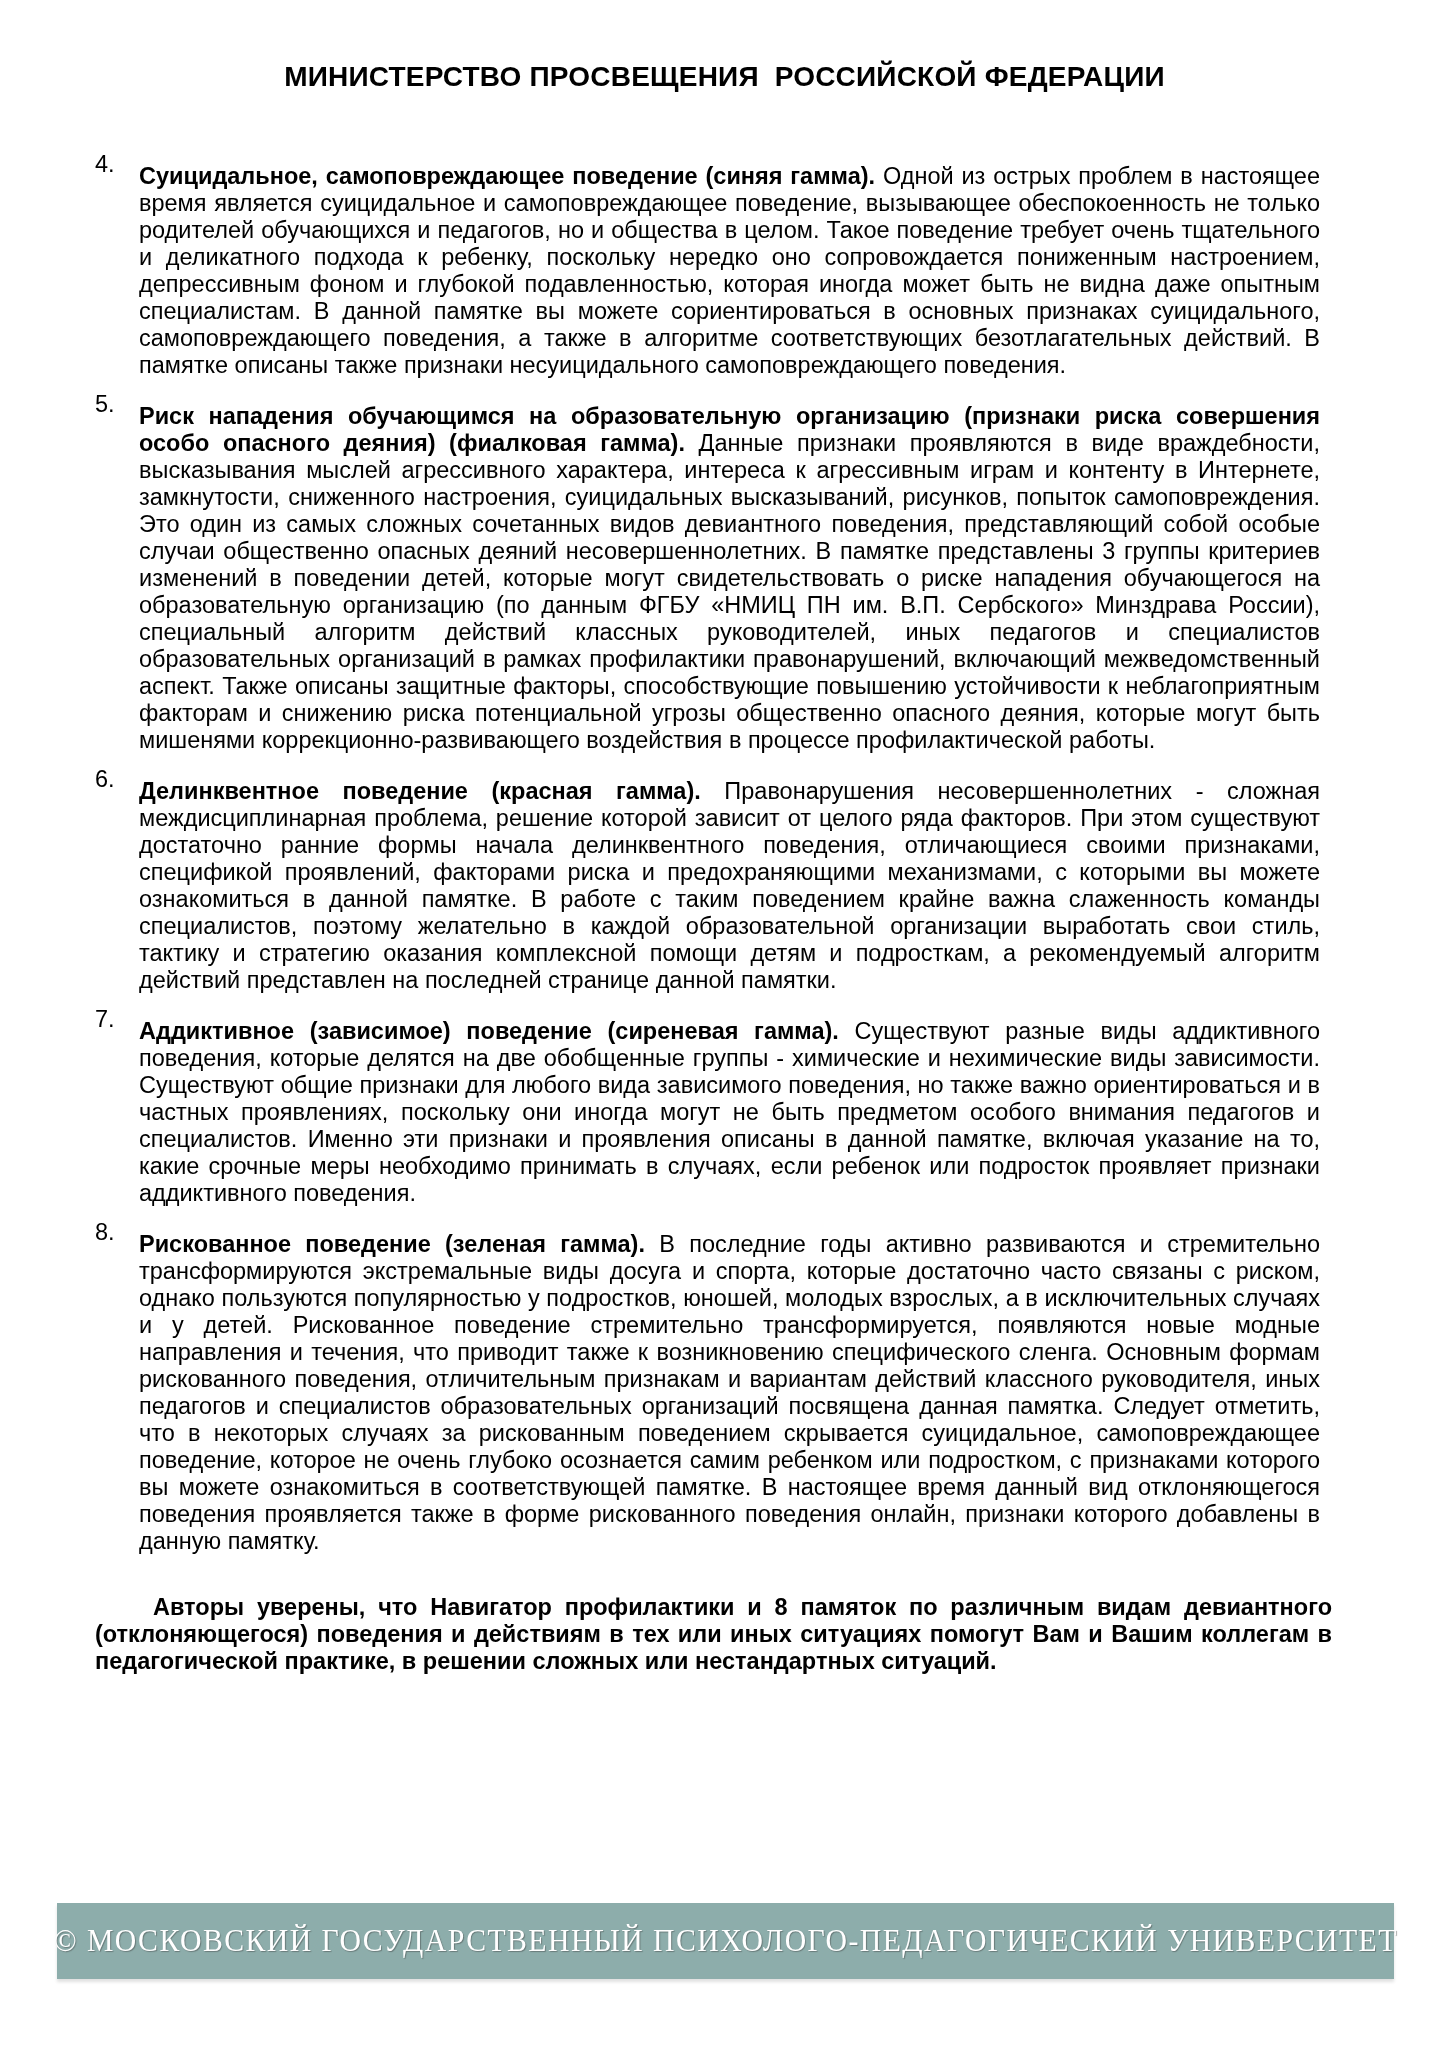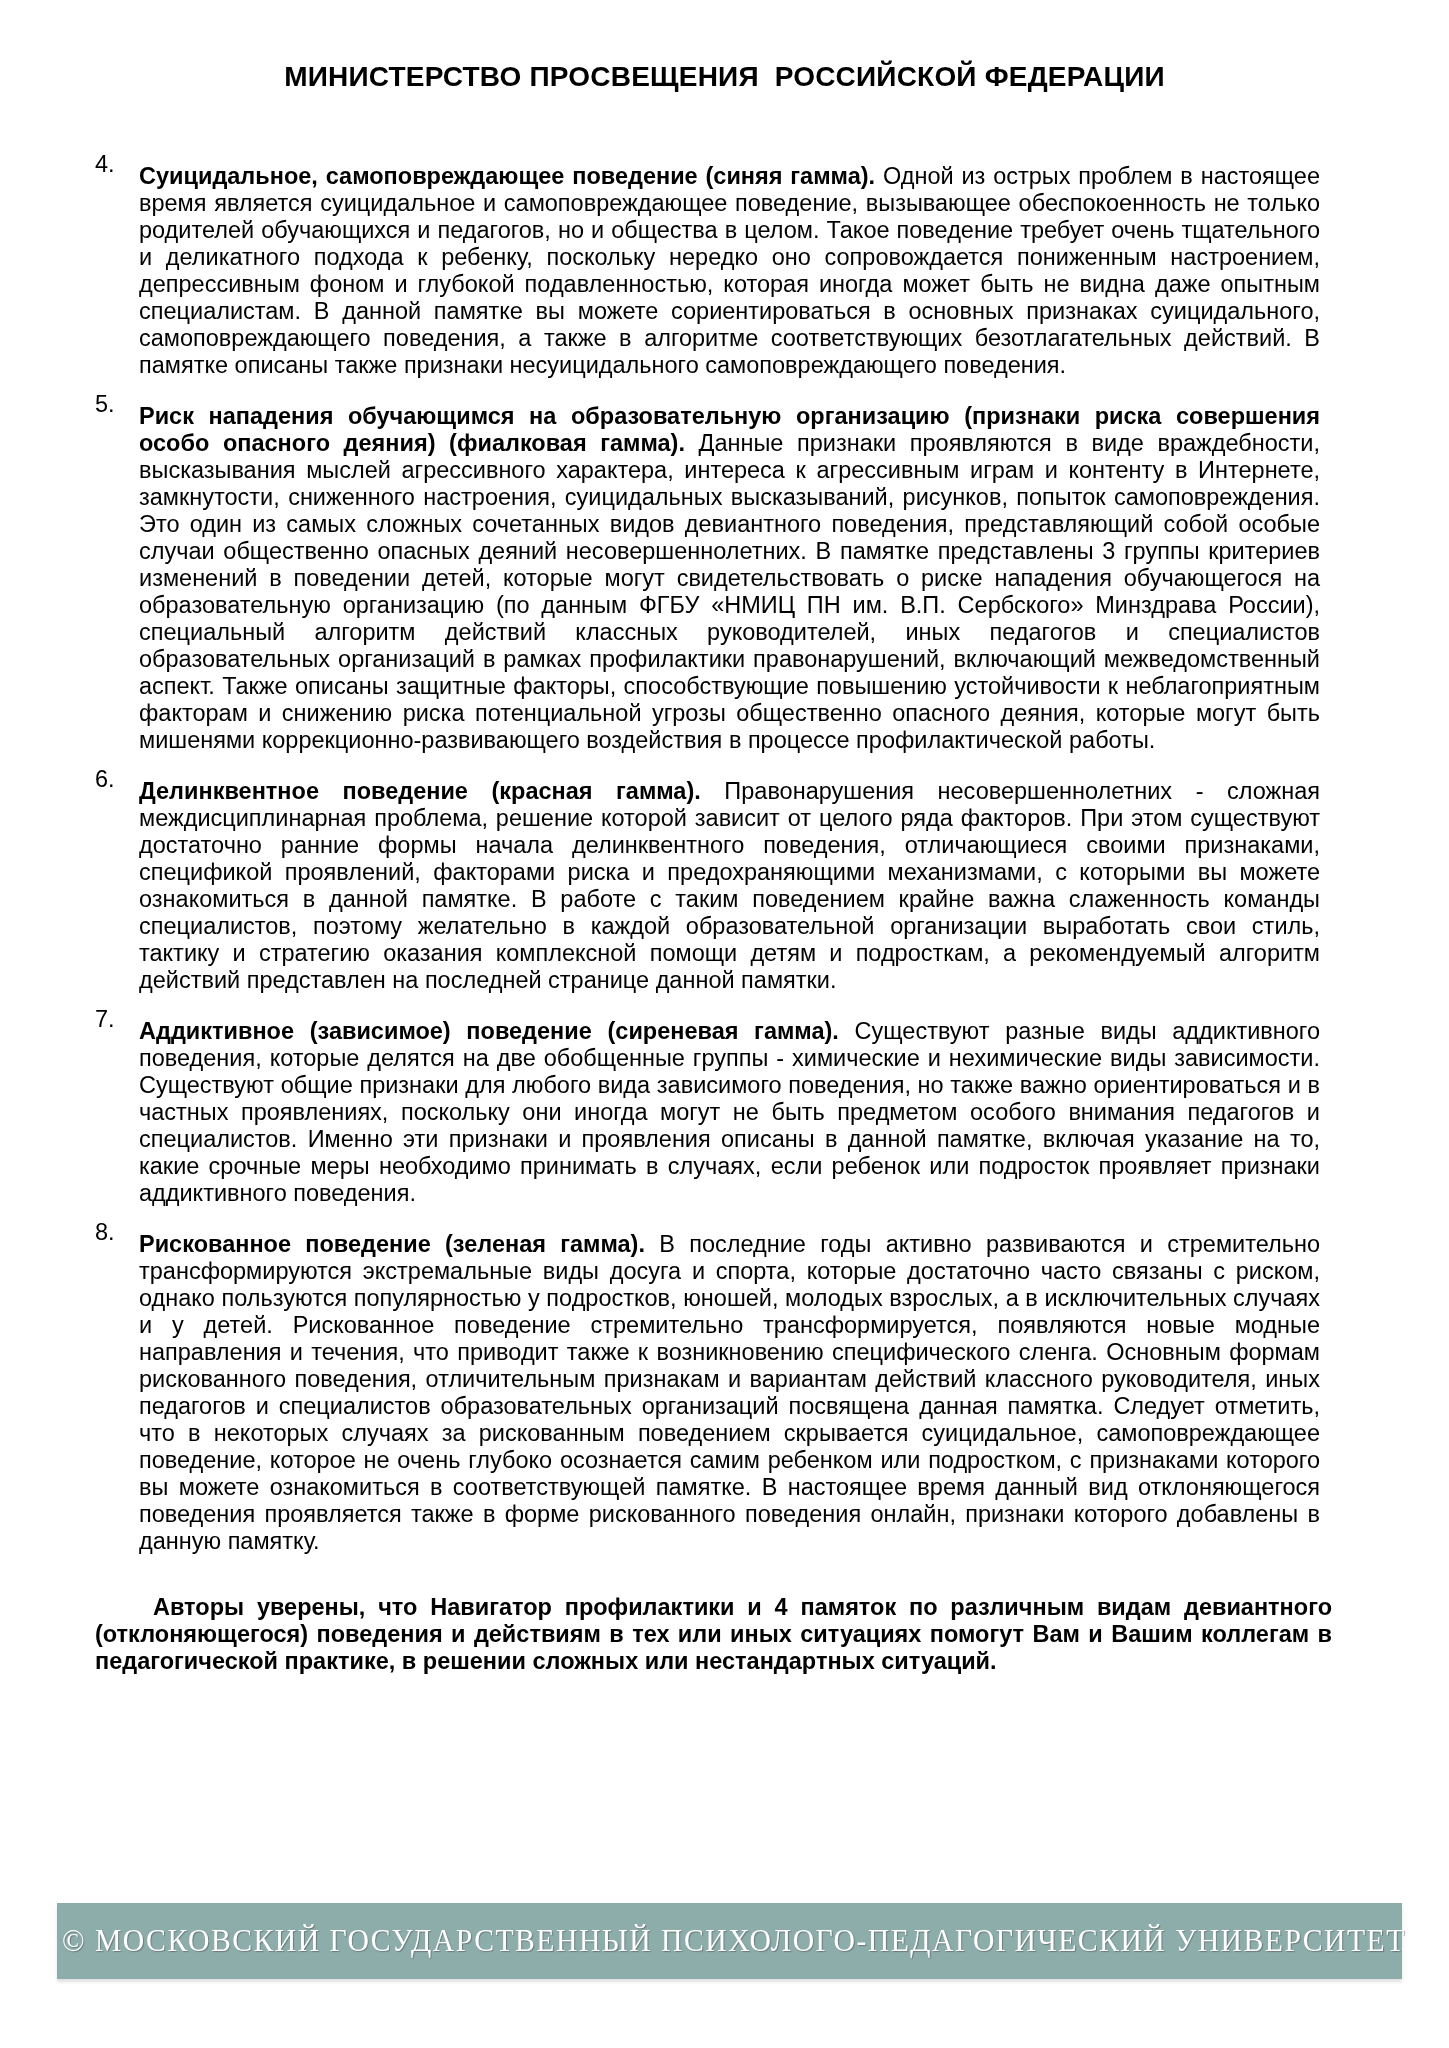--- a/index.html
+++ b/index.html
@@ -57,21 +57,20 @@
     position: absolute;
     left: 57px;
     top: 1903px;
     width: 1337px;
     height: 76px;
     background: #8dadab;
     display: flex;
     align-items: center;
     justify-content: center;
     box-shadow: 0 3px 3px rgba(0,0,0,0.12);
-    padding-left: 8px;
   }
   .footer-text {
     font-family: "Liberation Serif", "DejaVu Serif", serif;
     color: #ffffff;
     font-size: 31px;
     letter-spacing: 1.5px;
     text-shadow: 1px 1px 1px rgba(60,60,60,0.45);
     white-space: nowrap;
     transform: scaleX(0.96);
   }
@@ -106,20 +105,20 @@
         <p class="item-text"><b class="lead">Аддиктивное (зависимое) поведение (сиреневая гамма).</b> <span>Существуют разные виды аддиктивного поведения, которые делятся на две обобщенные группы - химические и нехимические виды зависимости. Существуют общие признаки для любого вида зависимого поведения, но также важно ориентироваться и в частных проявлениях, поскольку они иногда могут не быть предметом особого внимания педагогов и специалистов. Именно эти признаки и проявления описаны в данной памятке, включая указание на то, какие срочные меры необходимо принимать в случаях, если ребенок или подросток проявляет признаки аддиктивного поведения.</span></p>
       </div>
 
       <div class="num-item">
         <span class="num">8.</span>
         <p class="item-text"><b class="lead">Рискованное поведение (зеленая гамма).</b> <span>В последние годы активно развиваются и стремительно трансформируются экстремальные виды досуга и спорта, которые достаточно часто связаны с риском, однако пользуются популярностью у подростков, юношей, молодых взрослых, а в исключительных случаях и у детей. Рискованное поведение стремительно трансформируется, появляются новые модные направления и течения, что приводит также к возникновению специфического сленга. Основным формам рискованного поведения, отличительным признакам и вариантам действий классного руководителя, иных педагогов и специалистов образовательных организаций посвящена данная памятка. Следует отметить, что в некоторых случаях за рискованным поведением скрывается суицидальное, самоповреждающее поведение, которое не очень глубоко осознается самим ребенком или подростком, с признаками которого вы можете ознакомиться в соответствующей памятке. В настоящее время данный вид отклоняющегося поведения проявляется также в форме рискованного поведения онлайн, признаки которого добавлены в данную памятку.</span></p>
       </div>
 
     </div>
 
-    <p class="closing">Авторы уверены, что Навигатор профилактики и 4 памяток по различным видам девиантного (отклоняющегося) поведения и действиям в тех или иных ситуациях помогут Вам и Вашим коллегам в педагогической практике, в решении сложных или нестандартных ситуаций.</p>
+    <p class="closing">Авторы уверены, что Навигатор профилактики и 8 памяток по различным видам девиантного (отклоняющегося) поведения и действиям в тех или иных ситуациях помогут Вам и Вашим коллегам в педагогической практике, в решении сложных или нестандартных ситуаций.</p>
   </div>
 
   <div class="footer-bar">
     <span class="footer-text">© МОСКОВСКИЙ ГОСУДАРСТВЕННЫЙ ПСИХОЛОГО-ПЕДАГОГИЧЕСКИЙ УНИВЕРСИТЕТ</span>
   </div>
 
 </div>
 
 </body></html>

